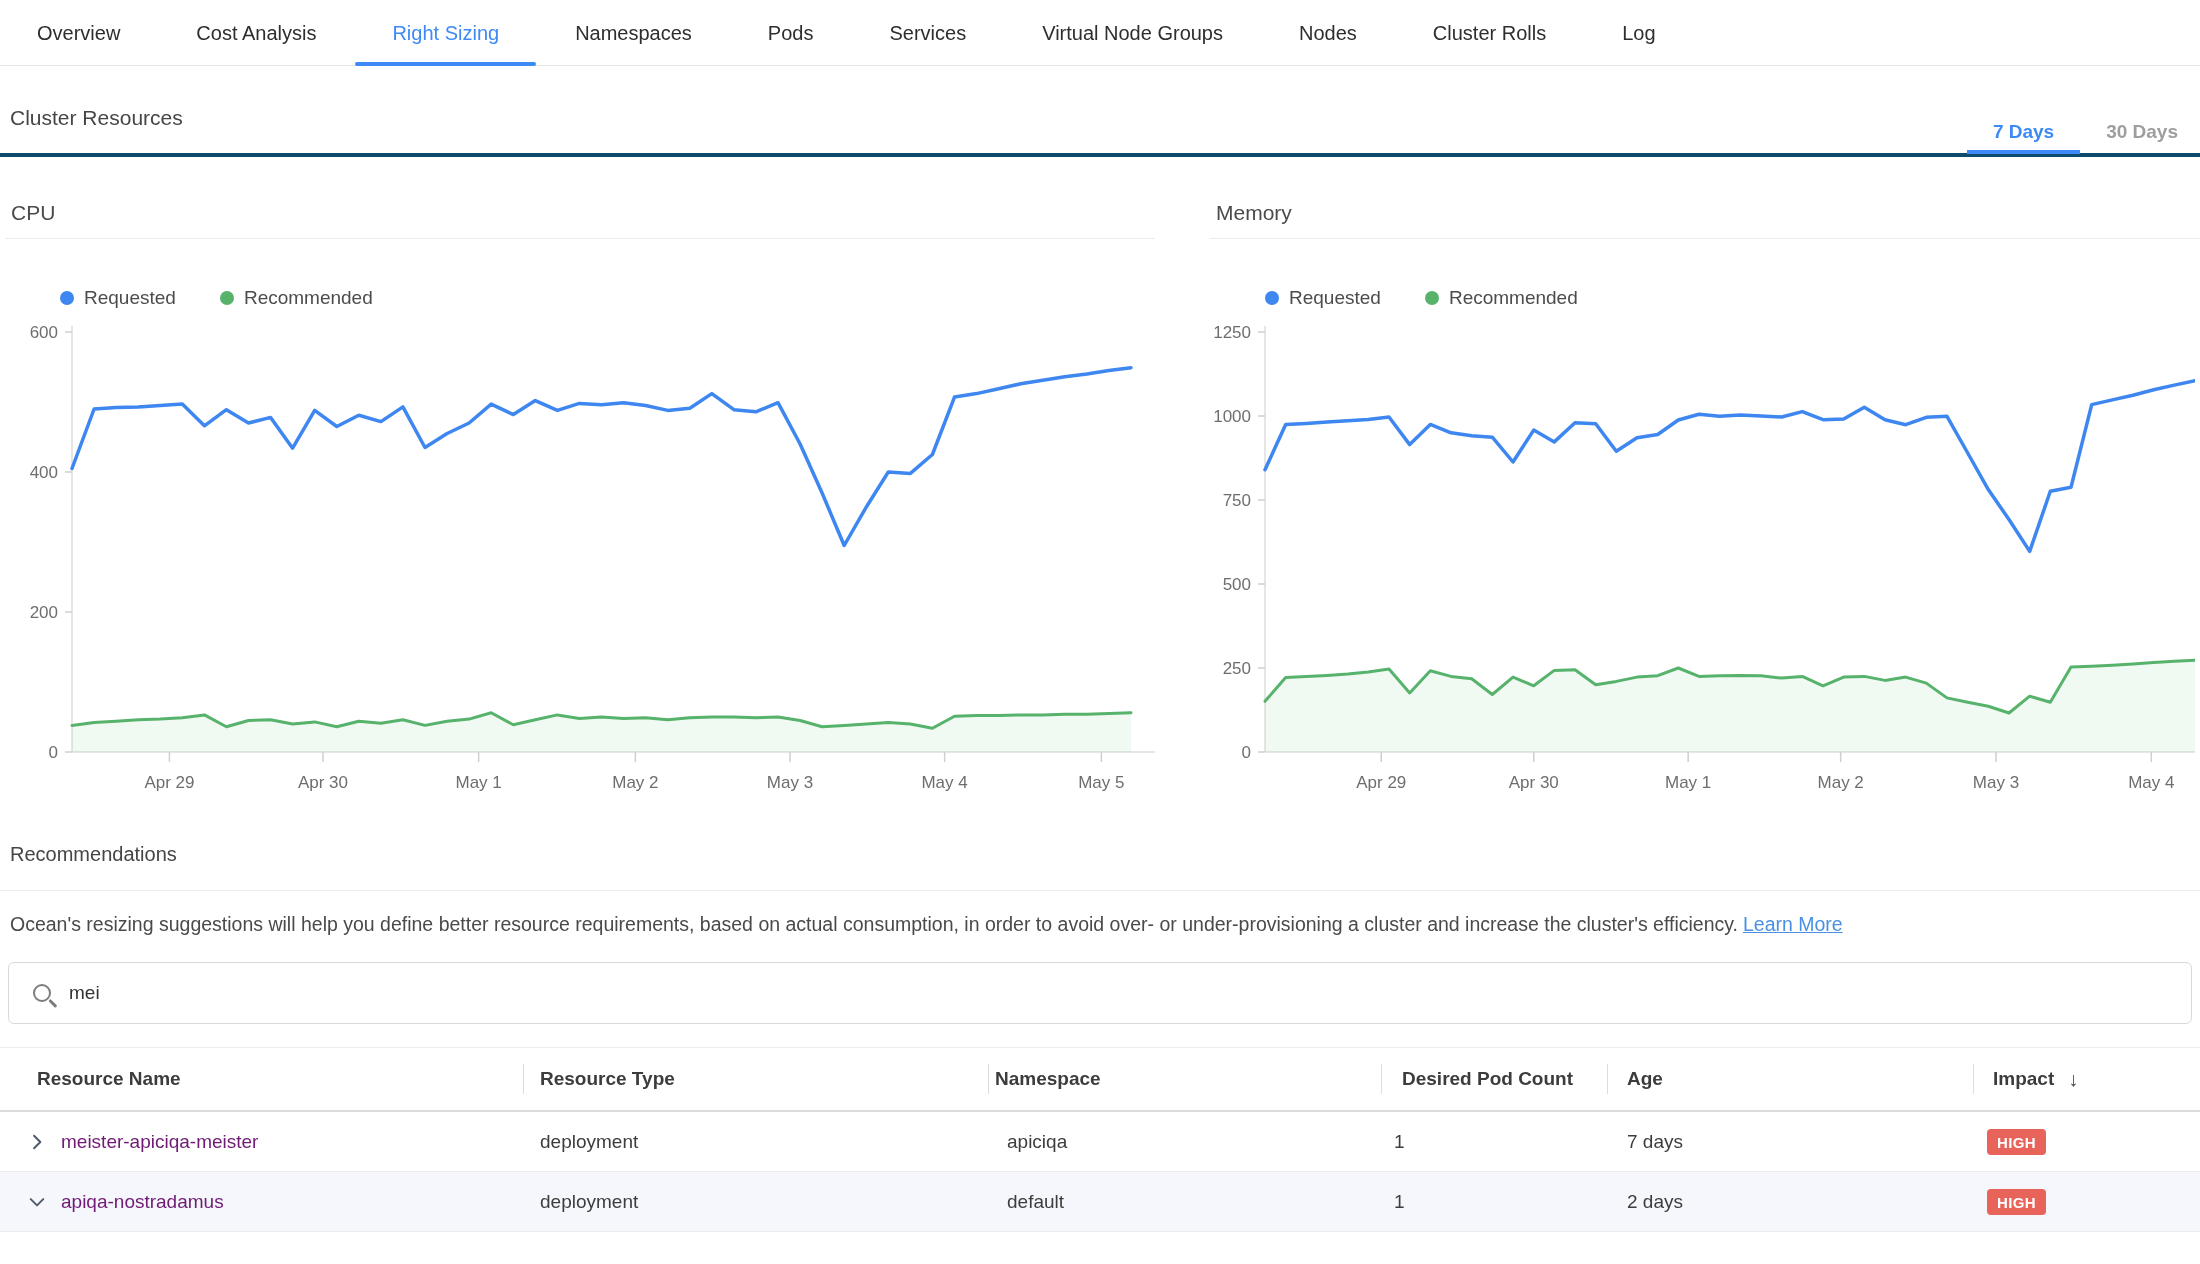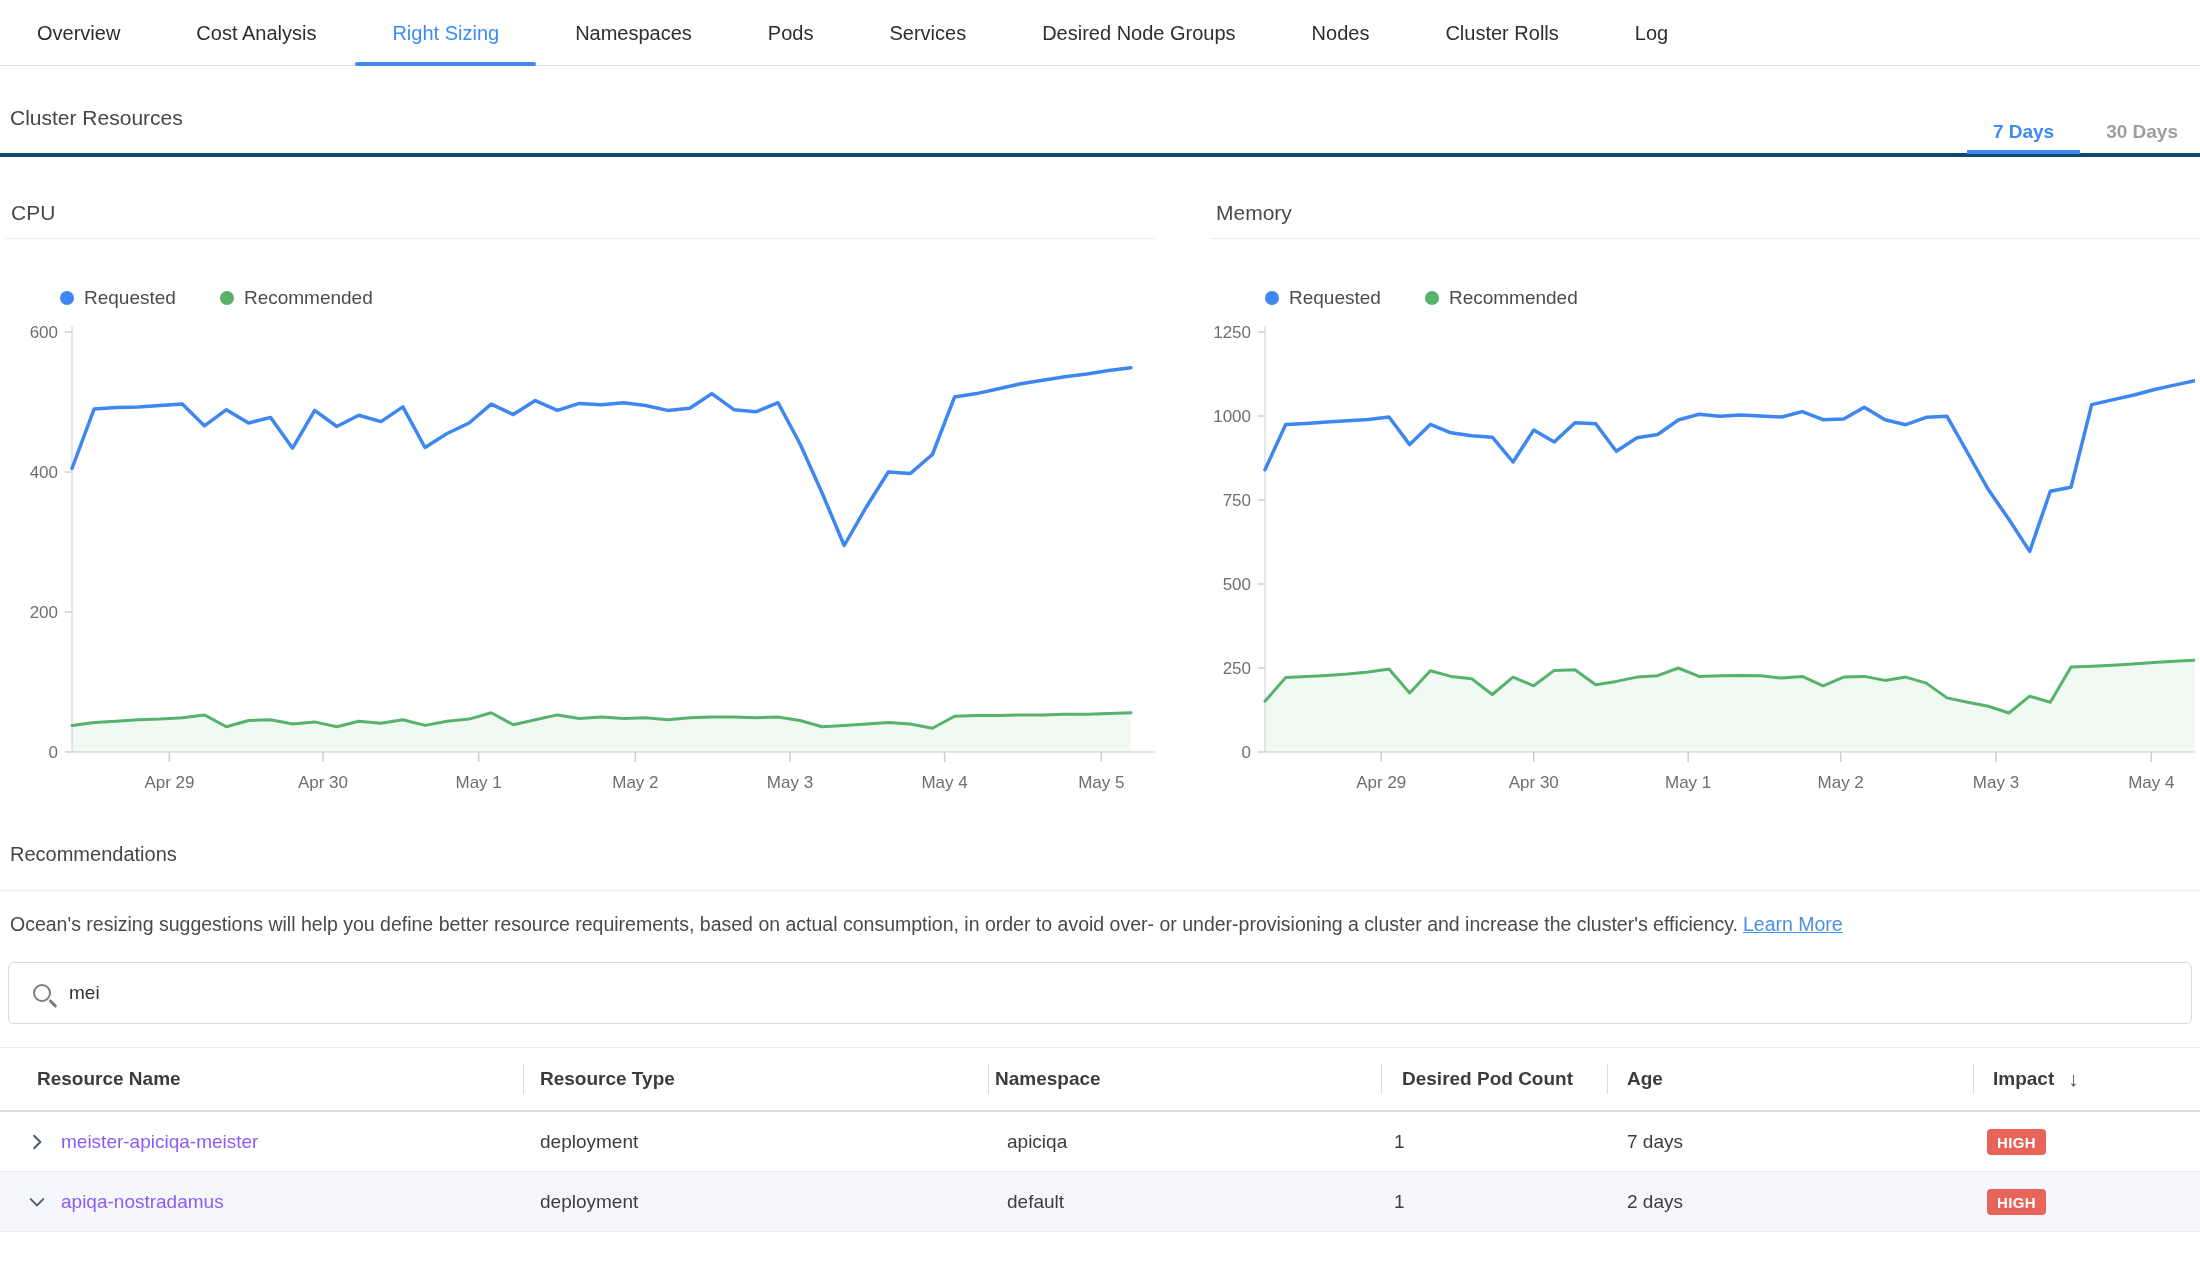--- a/index.html
+++ b/index.html
@@ -78,35 +78,35 @@
   .tr.expanded { background:#f5f7fc; }
   .td { padding-left:20px; }
   .td.c1 { display:flex; align-items:center; padding-left:26px; }
   .td.c2 { padding-left:17px; }
   .td.c3 { padding-left:19px; }
   .td.c4 { padding-left:13px; }
   .td.c5 { padding-left:20px; }
   .td.c6 { padding-left:14px; }
   .chev { width:22px; height:22px; display:inline-flex; align-items:center; justify-content:center;
     cursor:pointer; flex:none; }
-  .rname { color:#8b5cf6; text-decoration:none; margin-left:13px; cursor:pointer; }
+  .rname { color:#701a75; text-decoration:none; margin-left:13px; cursor:pointer; }
   .badge { display:inline-block; background:#e8635a; color:#fff; font-weight:700; font-size:15px;
     padding:5px 10px 4px 10px; border-radius:4px; letter-spacing:.4px; }
 </style>
 </head>
 <body>
 
 <nav class="tabbar">
   <button class="tab">Overview</button>
   <button class="tab">Cost Analysis</button>
   <button class="tab active">Right Sizing</button>
   <button class="tab">Namespaces</button>
   <button class="tab">Pods</button>
   <button class="tab">Services</button>
-  <button class="tab">Desired Node Groups</button>
+  <button class="tab">Virtual Node Groups</button>
   <button class="tab">Nodes</button>
   <button class="tab">Cluster Rolls</button>
   <button class="tab">Log</button>
 </nav>
 
 <div class="cr-bar">
   <h2>Cluster Resources</h2>
   <div class="ranges">
     <button class="range active">7 Days</button>
     <button class="range last">30 Days</button>

